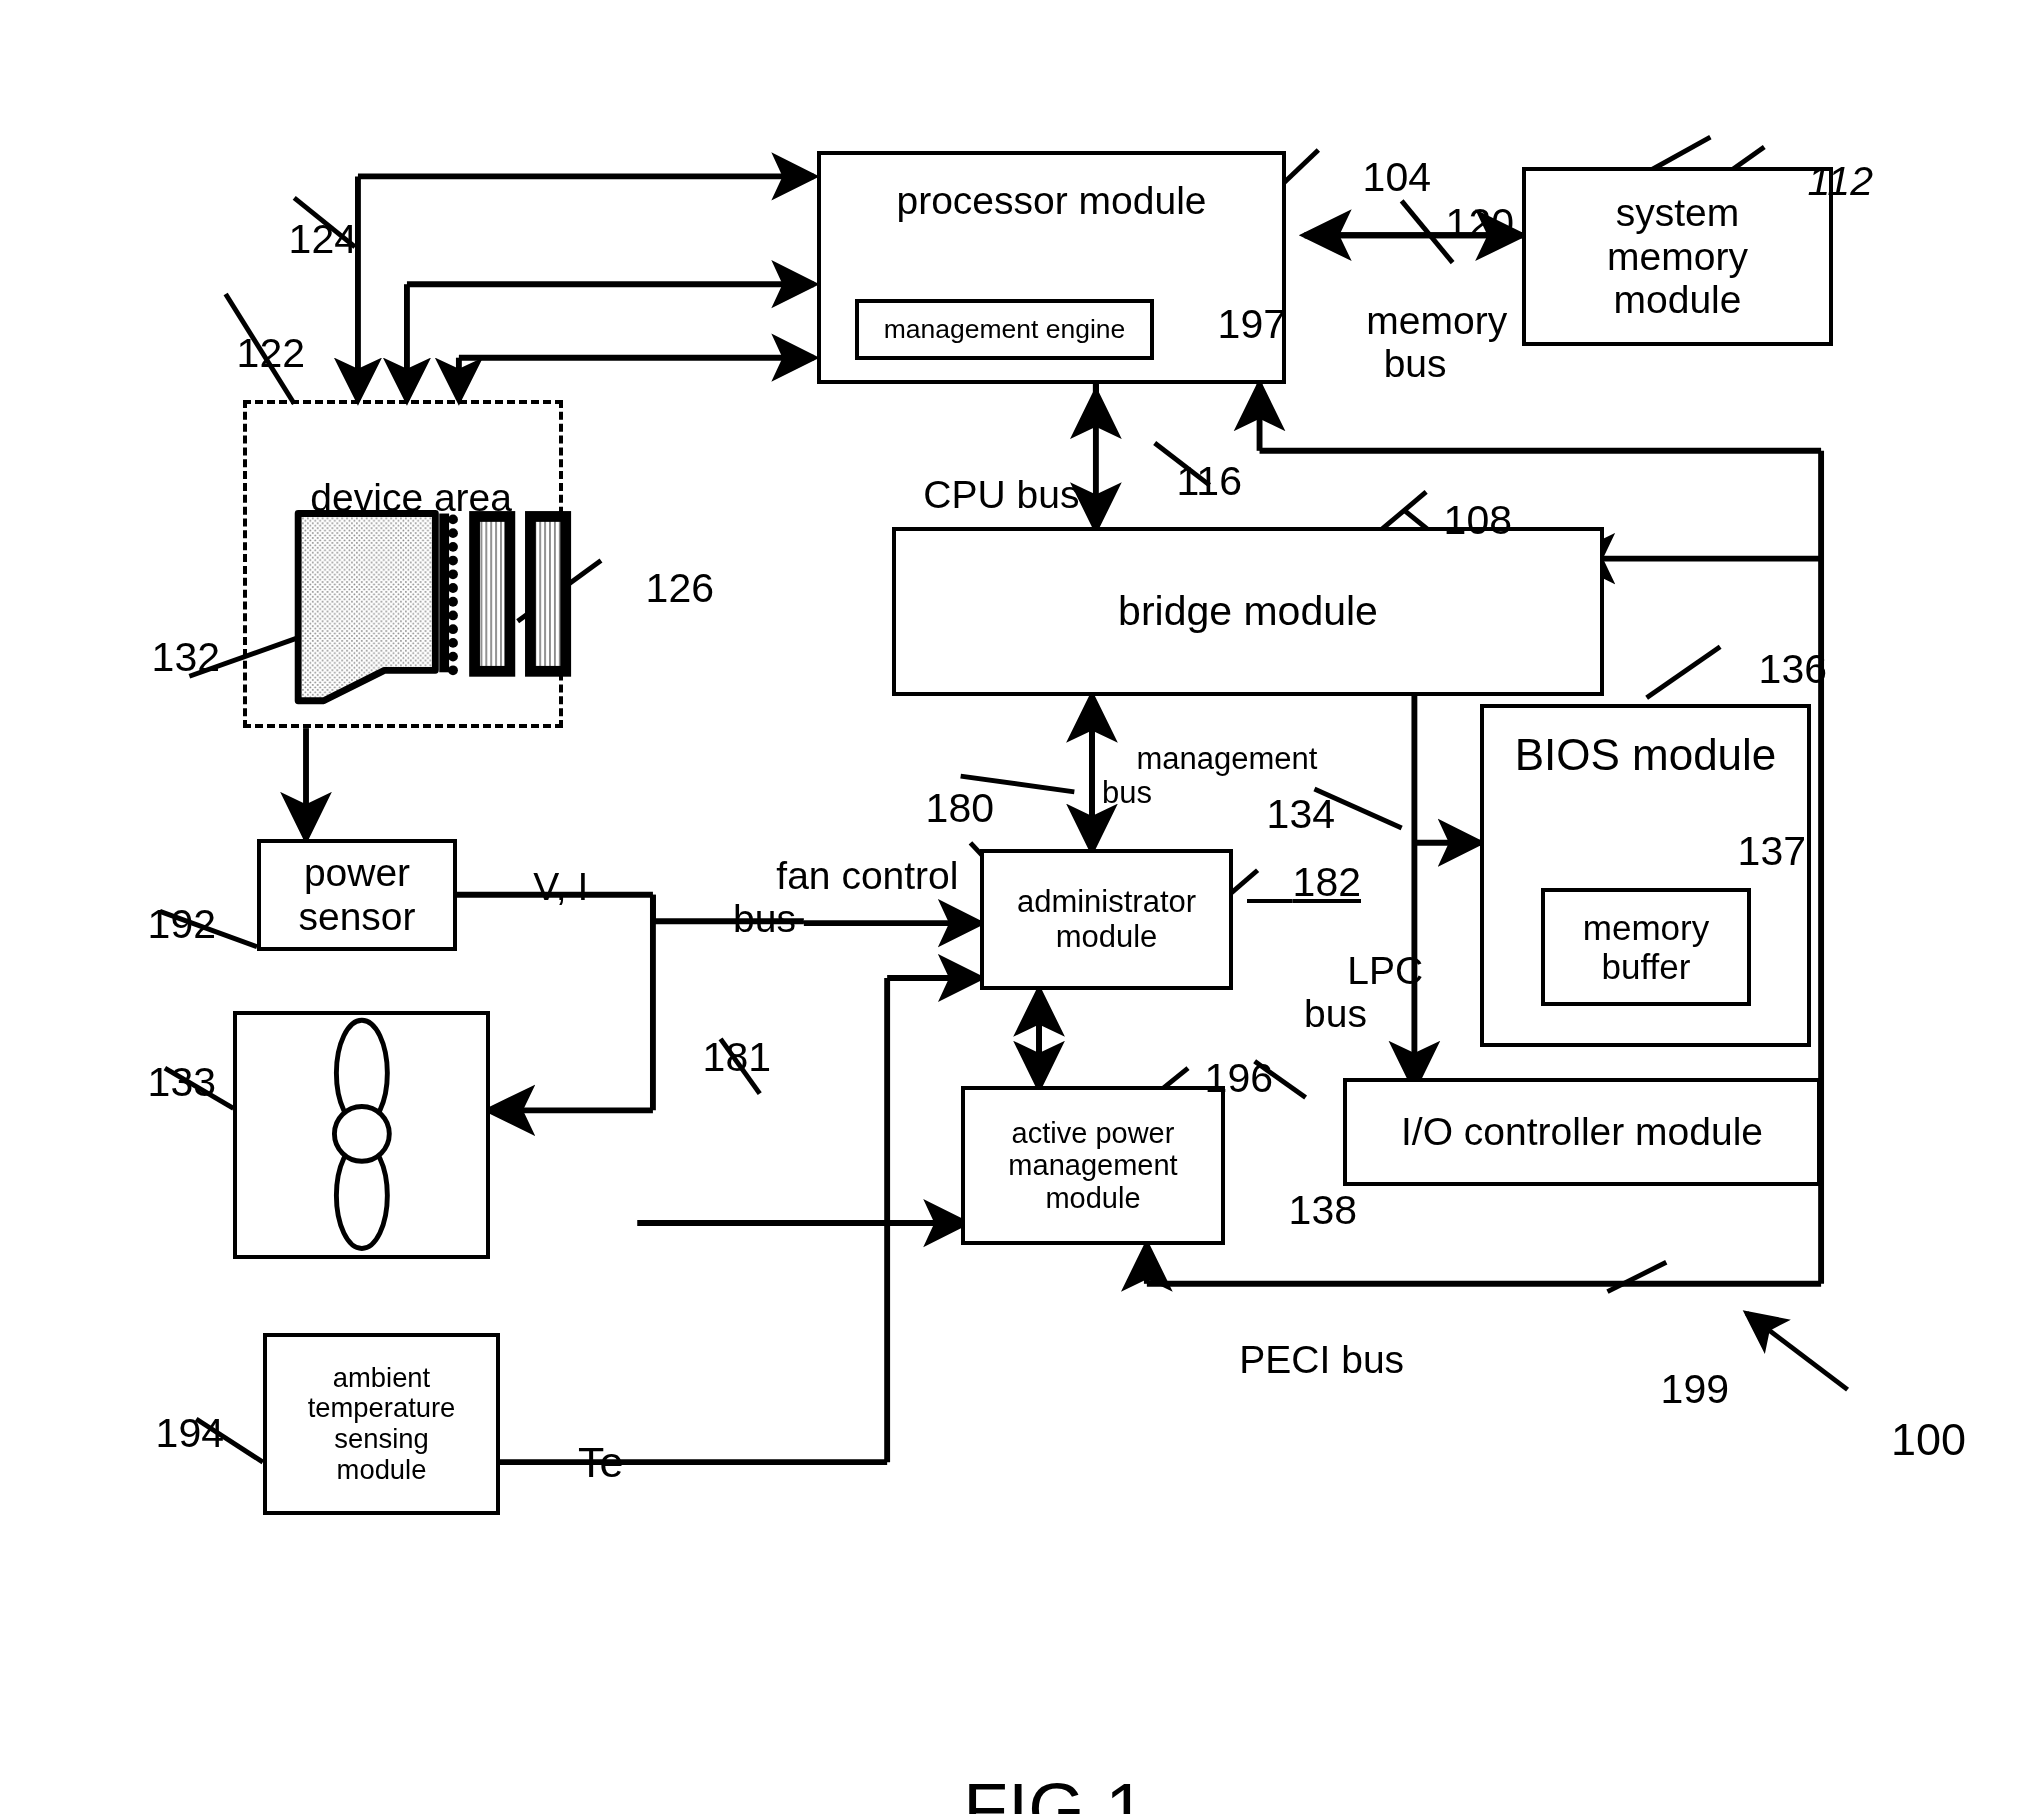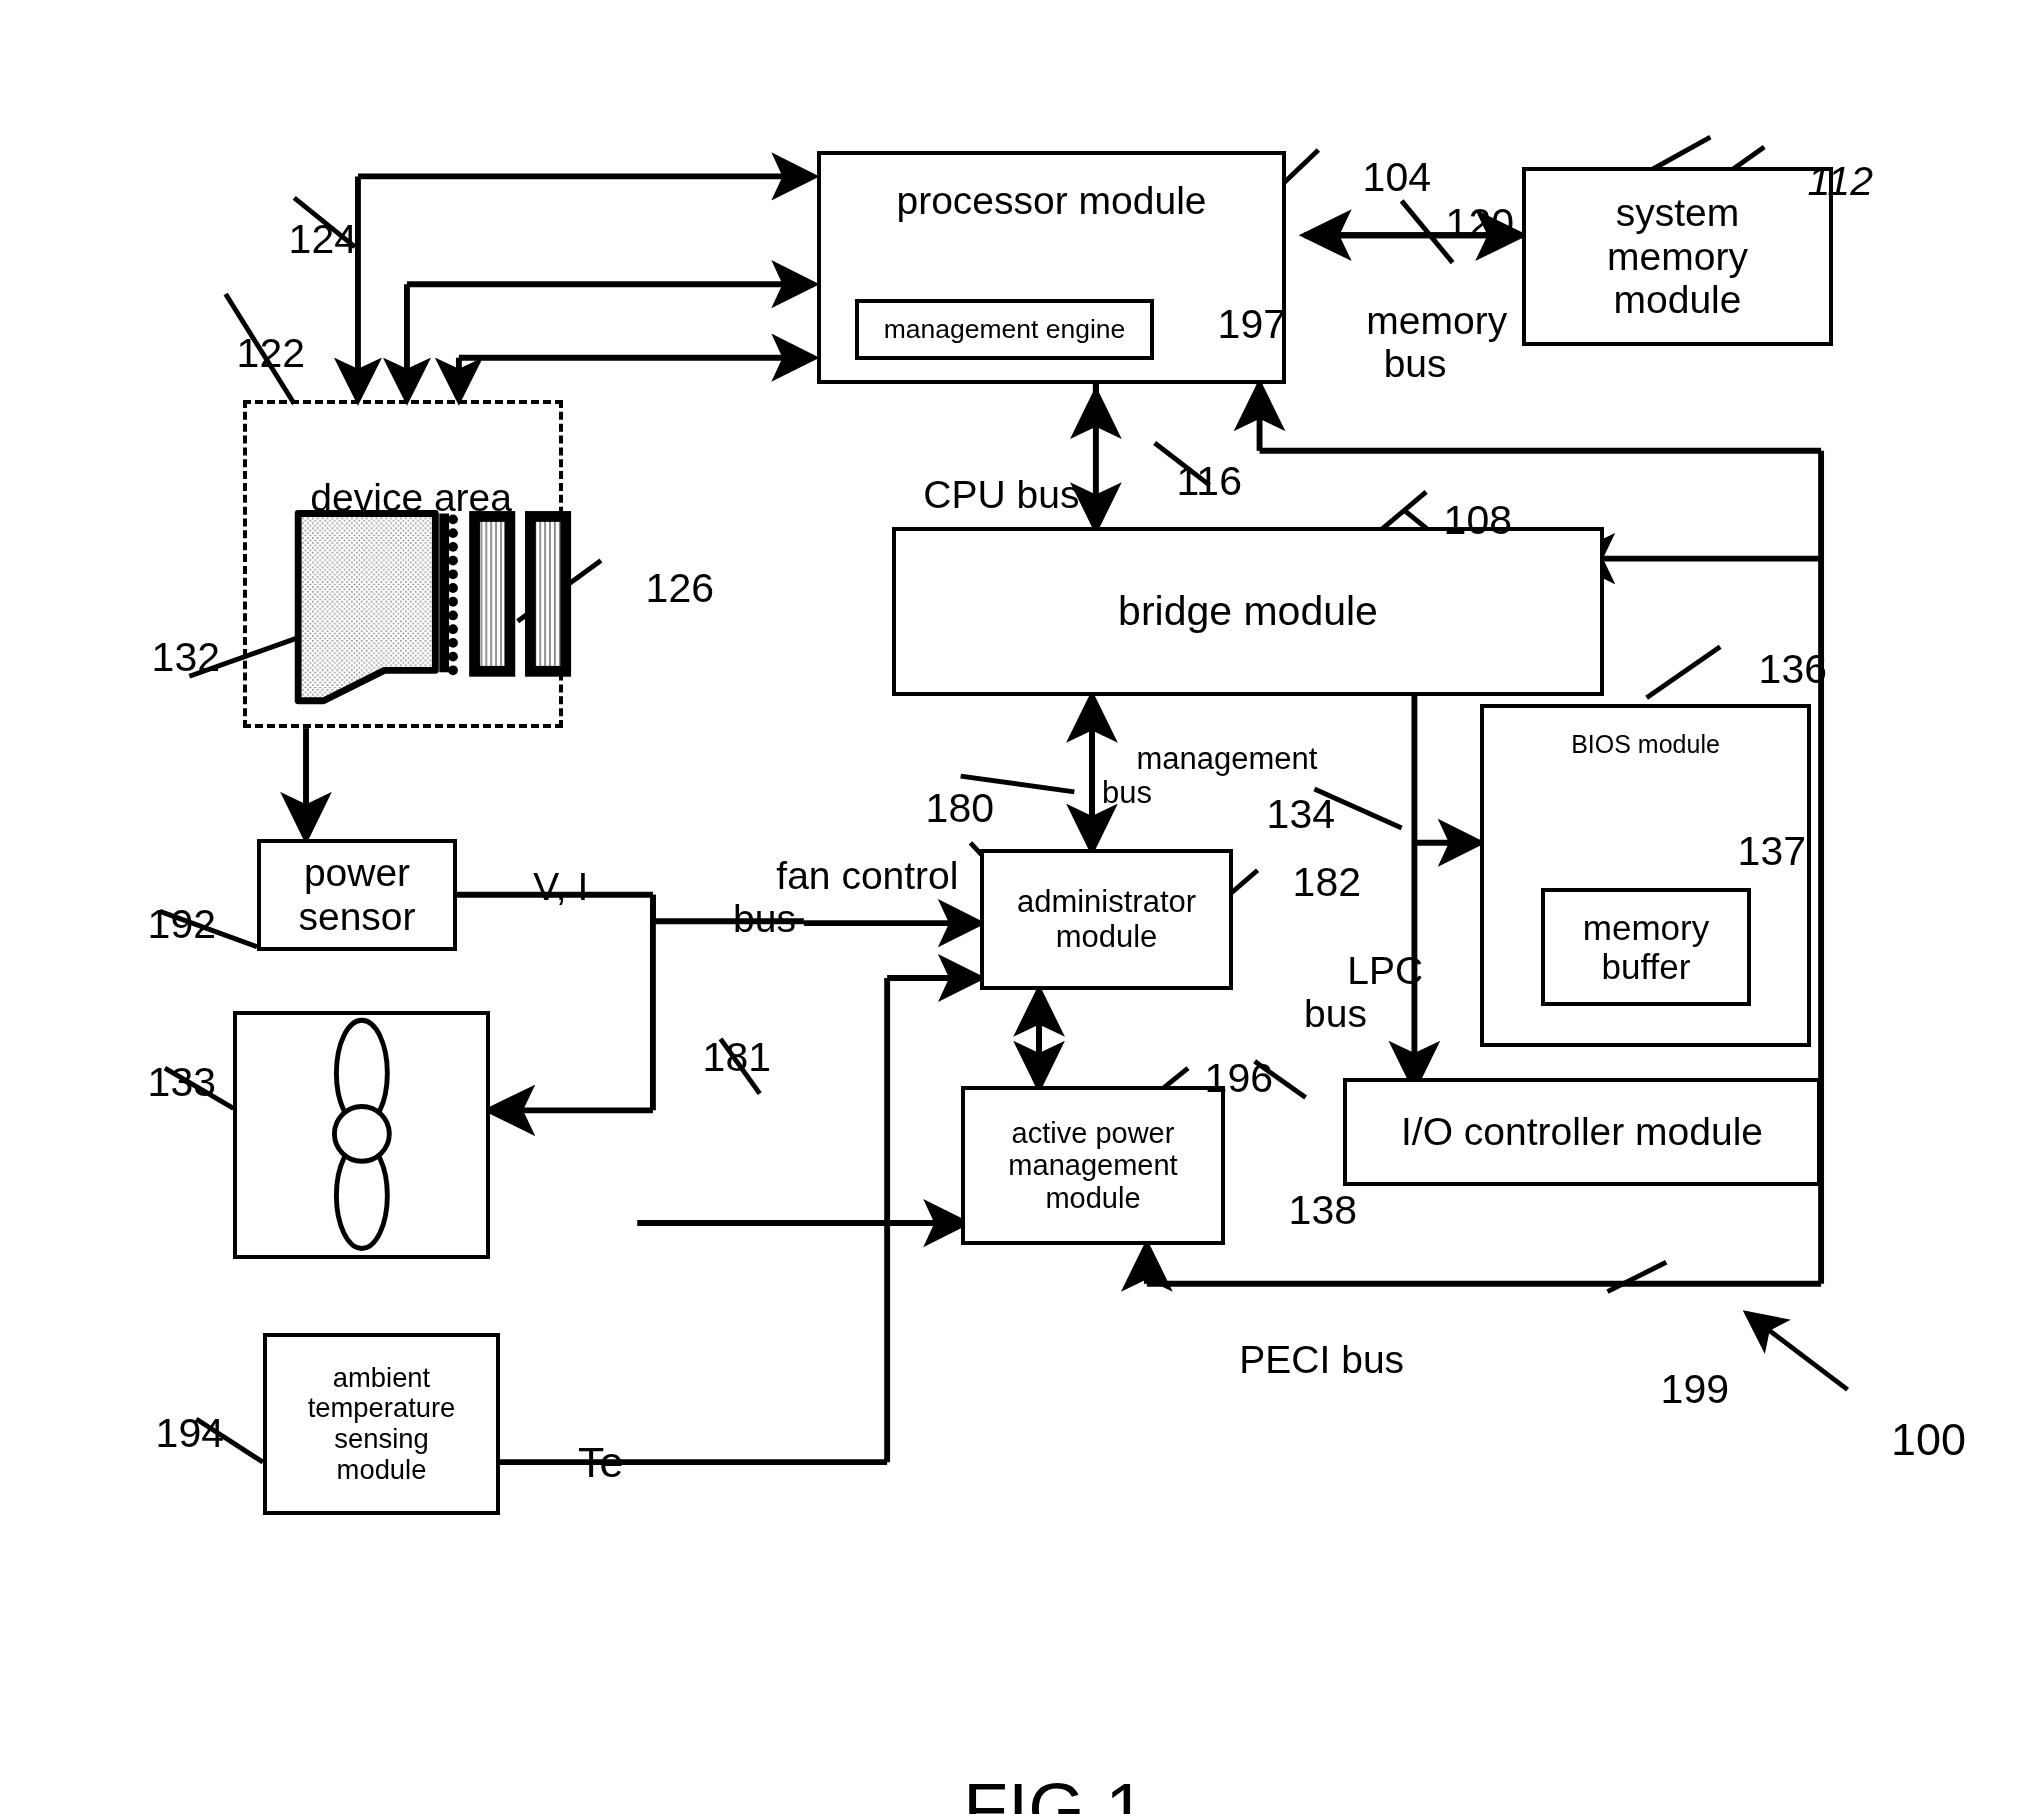--- a/index.html
+++ b/index.html
@@ -287,21 +287,21 @@
     <span>administrator
 module</span>
   </div>
 
   <div class="box" style="left:961px;top:1086px;width:264px;height:159px;font-size:29px;white-space:pre;">
     <span>active power
 management
 module</span>
   </div>
 
-  <div class="box" style="left:1480px;top:704px;width:331px;height:343px;font-size:25px;align-items:flex-start;padding-top:21.6px;">
+  <div class="box" style="left:1480px;top:704px;width:331px;height:343px;font-size:44px;align-items:flex-start;padding-top:21.6px;">
     <span>BIOS module</span>
   </div>
   <div class="box" style="left:1541px;top:888px;width:210px;height:118px;font-size:35px;white-space:pre;">
     <span>memory
 buffer</span>
   </div>
 
   <div class="box" style="left:1343px;top:1078px;width:478px;height:108px;font-size:39px;">
     <span>I/O controller module</span>
   </div>
@@ -383,21 +383,21 @@
 
   <div class="ref" style="left:1221px;top:753px;font-size:41px;">
     <span>134</span></div>
 
   <div class="ref" style="left:880px;top:747px;font-size:41px;">
     <span>180</span></div>
 
   <div class="ref" style="left:657px;top:996px;font-size:41px;">
     <span>181</span></div>
 
-  <div class="ref" style="left:1247px;top:821px;font-size:41px;">
+  <div class="ref" style="left:1247px;top:821px;font-size:41px;text-decoration:underline;">
     <span>182</span></div>
 
   <div class="ref" style="left:1159px;top:1017px;font-size:41px;">
     <span>196</span></div>
 
   <div class="ref" style="left:1243px;top:1149px;font-size:41px;">
     <span>138</span></div>
 
   <div class="ref" style="left:1615px;top:1328px;font-size:41px;">
     <span>199</span></div>

